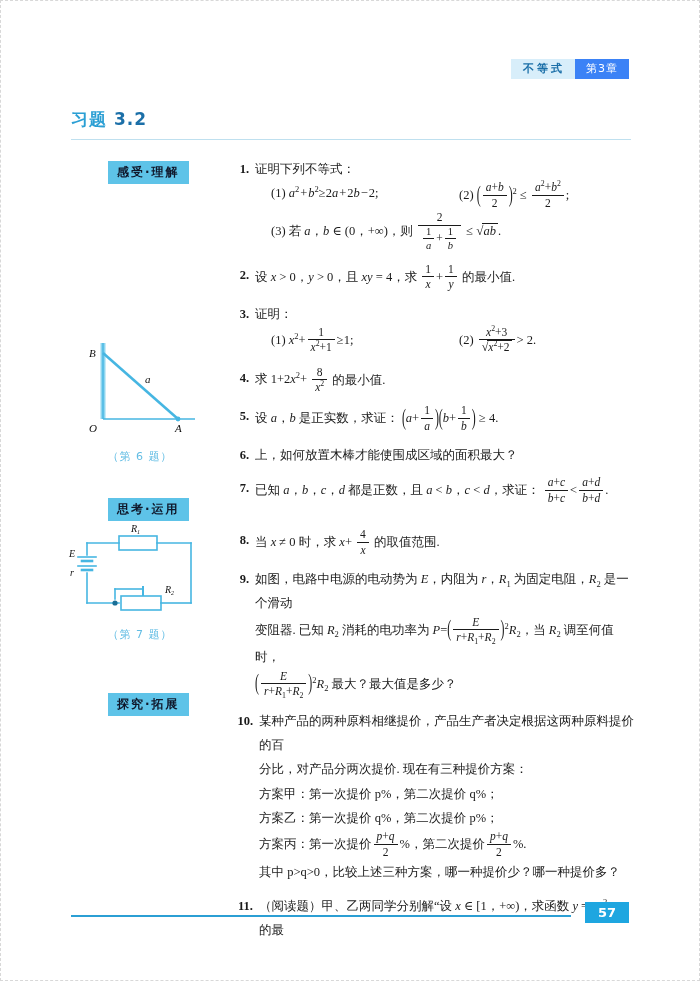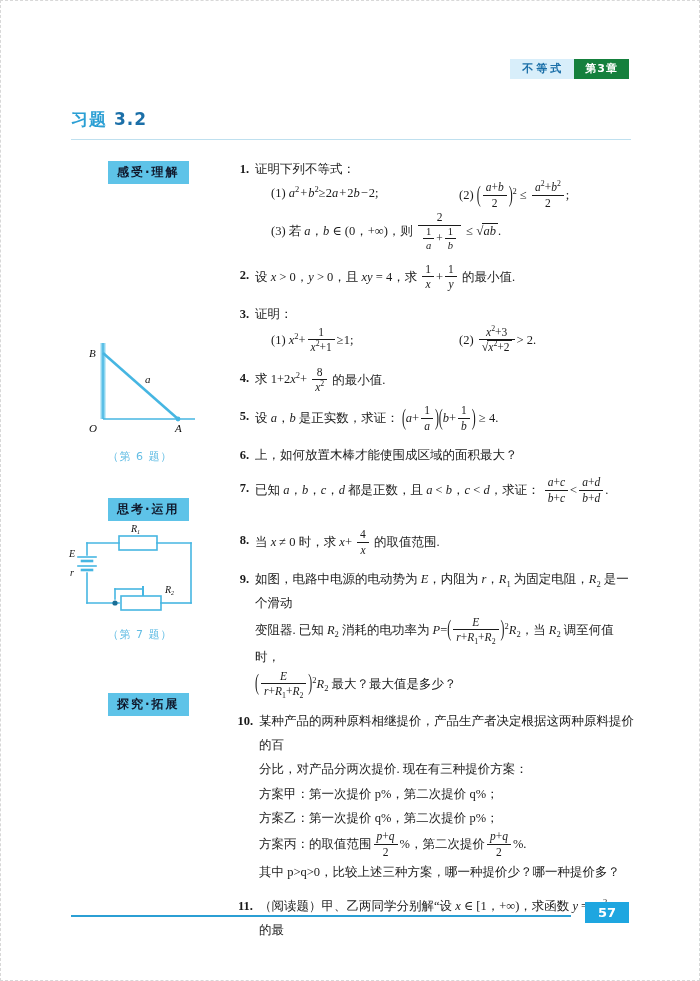--- a/index.html
+++ b/index.html
@@ -24,23 +24,23 @@
     display:flex;align-items:center;height:20px;
   }
   .hdr-chap{
     background:#d8eefa;color:#1b6fa8;
     font-family:"DejaVu Sans","Liberation Sans",sans-serif;
     font-size:11px;font-weight:bold;letter-spacing:3px;
     padding:2px 10px 2px 12px;line-height:16px;
     display:flex;align-items:center;
   }
   .hdr-num{
-    background:#15803d;color:#fff;
-    font-family:"DejaVu Sans","Liberation Sans",sans-serif;
-    font-size:11px;font-weight:bold;letter-spacing:1px;
+    background:#3b82f6;color:#fff;
+    font-family:"DejaVu Sans","Liberation Sans",sans-serif;
+    font-size:11px;font-weight:normal;letter-spacing:1px;
     padding:2px 11px;line-height:16px;
     display:flex;align-items:center;
   }
 
   
   .sec-title{
     position:absolute;left:70px;top:107px;
     font-family:"DejaVu Sans","Liberation Sans",sans-serif;
     font-size:17px;font-weight:bold;color:#2b9fd4;
     letter-spacing:1px;
@@ -272,21 +272,21 @@
     </div>
 
     <div class="prob">
       <div class="prob-no" style="width:24px;flex:0 0 24px;">10.</div>
       <div class="prob-body">
         <div>某种产品的两种原料相继提价，产品生产者决定根据这两种原料提价的百</div>
         <div>分比，对产品分两次提价. 现在有三种提价方案：</div>
         <div>方案甲：第一次提价 p%，第二次提价 q%；</div>
         <div>方案乙：第一次提价 q%，第二次提价 p%；</div>
         <div>
-          <span>方案丙：的取值范围</span><span class="frac"><span><i class="v">p</i>+<i class="v">q</i></span><span class="den">2</span></span><span>%，第二次提价</span><span class="frac"><span><i class="v">p</i>+<i class="v">q</i></span><span class="den">2</span></span><span>%.</span>
+          <span>方案丙：第一次提价</span><span class="frac"><span><i class="v">p</i>+<i class="v">q</i></span><span class="den">2</span></span><span>%，第二次提价</span><span class="frac"><span><i class="v">p</i>+<i class="v">q</i></span><span class="den">2</span></span><span>%.</span>
         </div>
         <div>其中 p&gt;q&gt;0，比较上述三种方案，哪一种提价少？哪一种提价多？</div>
       </div>
     </div>
 
     <div class="prob" style="margin-top:8px;">
       <div class="prob-no" style="width:24px;flex:0 0 24px;">11.</div>
       <div class="prob-body">
         <div>（阅读题）甲、乙两同学分别解“设 <i class="v">x</i> ∈ [1，+∞)，求函数 <i class="v">y</i> = 2<i class="v">x</i><sup>2</sup>+1 的最</div>
 

